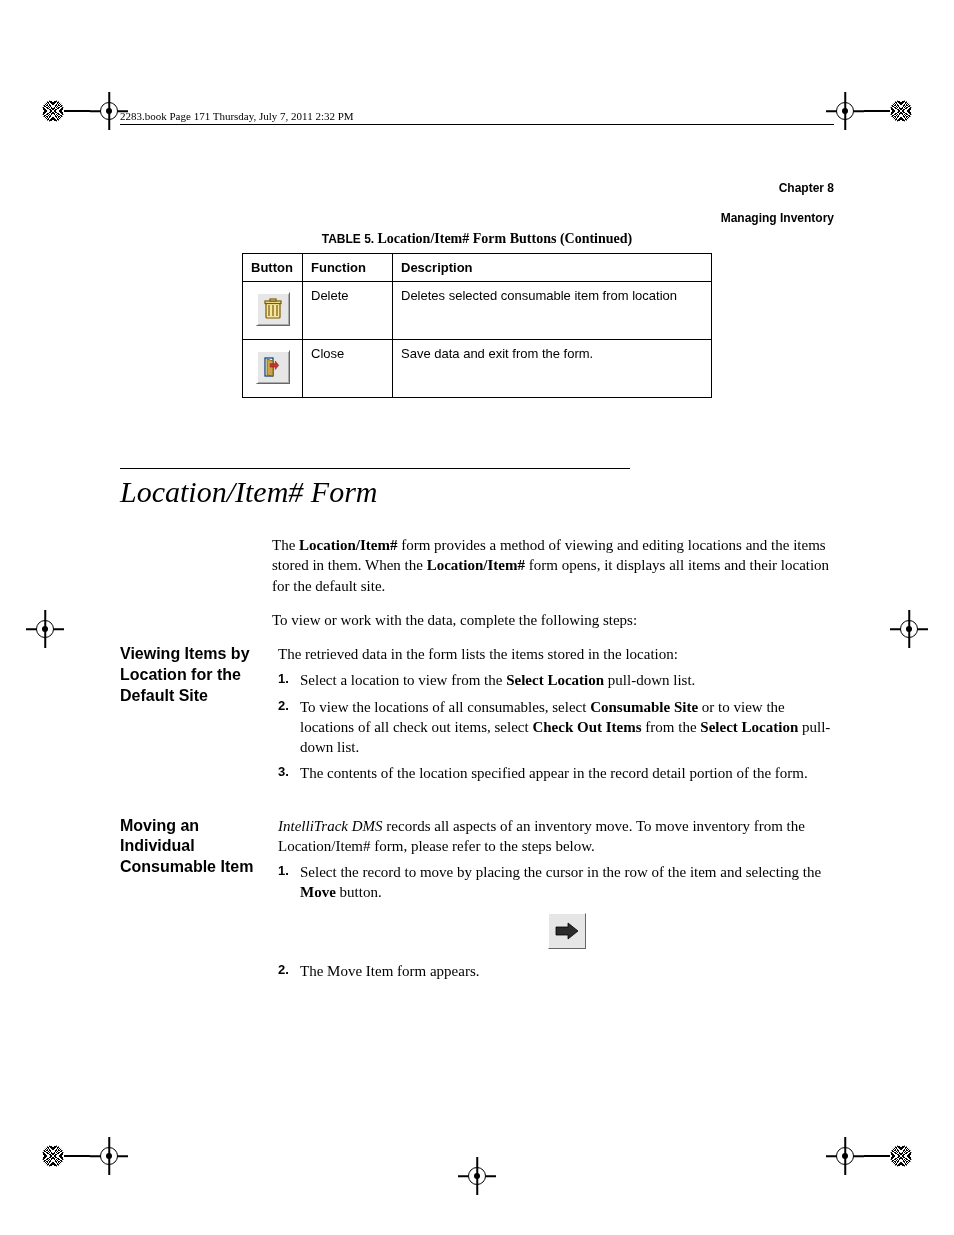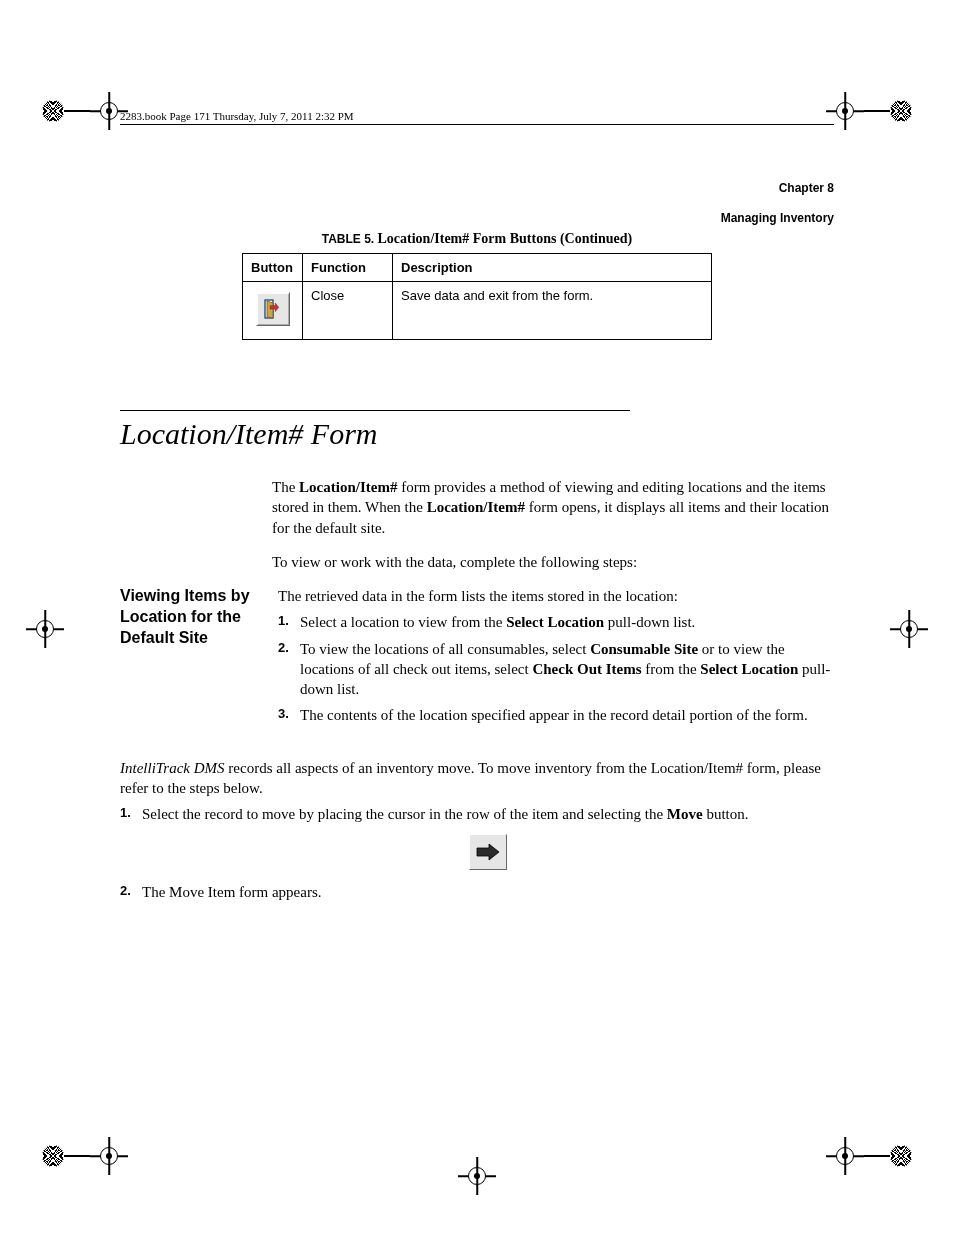--- a/index.html
+++ b/index.html
@@ -264,20 +264,36 @@
 
   <table class="buttons">
     <thead>
       <tr>
         <th>Button</th>
         <th>Function</th>
         <th>Description</th>
       </tr>
     </thead>
     <tbody>
+      <tr>
+        <td class="icon-cell">
+          <span class="btn3d">
+            <svg width="20" height="22" viewBox="0 0 20 22">
+              <rect x="3" y="5" width="14" height="15" rx="1" fill="#f5e6a0" stroke="#7a5a00" stroke-width="1.2"></rect>
+              <line x1="6" y1="7" x2="6" y2="18" stroke="#7a5a00" stroke-width="1.2"></line>
+              <line x1="10" y1="7" x2="10" y2="18" stroke="#7a5a00" stroke-width="1.2"></line>
+              <line x1="14" y1="7" x2="14" y2="18" stroke="#7a5a00" stroke-width="1.2"></line>
+              <rect x="2" y="3" width="16" height="2.5" fill="#f5e6a0" stroke="#7a5a00" stroke-width="1.2"></rect>
+              <rect x="7" y="1" width="6" height="2" fill="#f5e6a0" stroke="#7a5a00" stroke-width="1.2"></rect>
+            </svg>
+          </span>
+        </td>
+        <td class="fn-cell">Delete</td>
+        <td>Deletes selected consumable item from location</td>
+      </tr>
       <tr>
         <td class="icon-cell">
           <span class="btn3d">
             <svg width="22" height="22" viewBox="0 0 22 22">
               <rect x="3" y="2" width="8" height="18" fill="#fff" stroke="#003a7a" stroke-width="1.2"></rect>
               <polygon points="5,3 11,5 11,20 5,19" fill="#c9a24a" stroke="#7a5a00" stroke-width="0.8"></polygon>
               <polygon points="12,9 18,9 18,6 22,11 18,16 18,13 12,13" fill="#c0392b" stroke="#7a1a10" stroke-width="0.6" transform="translate(-2,0) scale(0.85)"></polygon>
             </svg>
           </span>
         </td>
@@ -304,20 +320,21 @@
         </li>
         <li>
           <span>To view the locations of all consumables, select </span><b>Consumable Site</b><span> or to view the locations of all check out items, select </span><b>Check Out Items</b><span> from the </span><b>Select Location</b><span> pull-down list.</span>
         </li>
         <li>The contents of the location specified appear in the record detail portion of the form.</li>
       </ol>
     </div>
   </div>
 
   <div class="two-col">
+    <div class="side-head">Moving an Individual Consumable Item</div>
     <div class="col-body">
       <div>
         <em>IntelliTrack DMS</em><span> records all aspects of an inventory move. To move inventory from the Location/Item# form, please refer to the steps below.</span>
       </div>
       <ol class="steps">
         <li>
           <span>Select the record to move by placing the cursor in the row of the item and selecting the </span><b>Move</b><span> button.</span>
           <span class="move-btn">
             <svg width="26" height="20" viewBox="0 0 26 20">
               <polygon points="2,6 14,6 14,2 24,10 14,18 14,14 2,14" fill="#2b2b2b" stroke="#000" stroke-width="0.8"></polygon>

